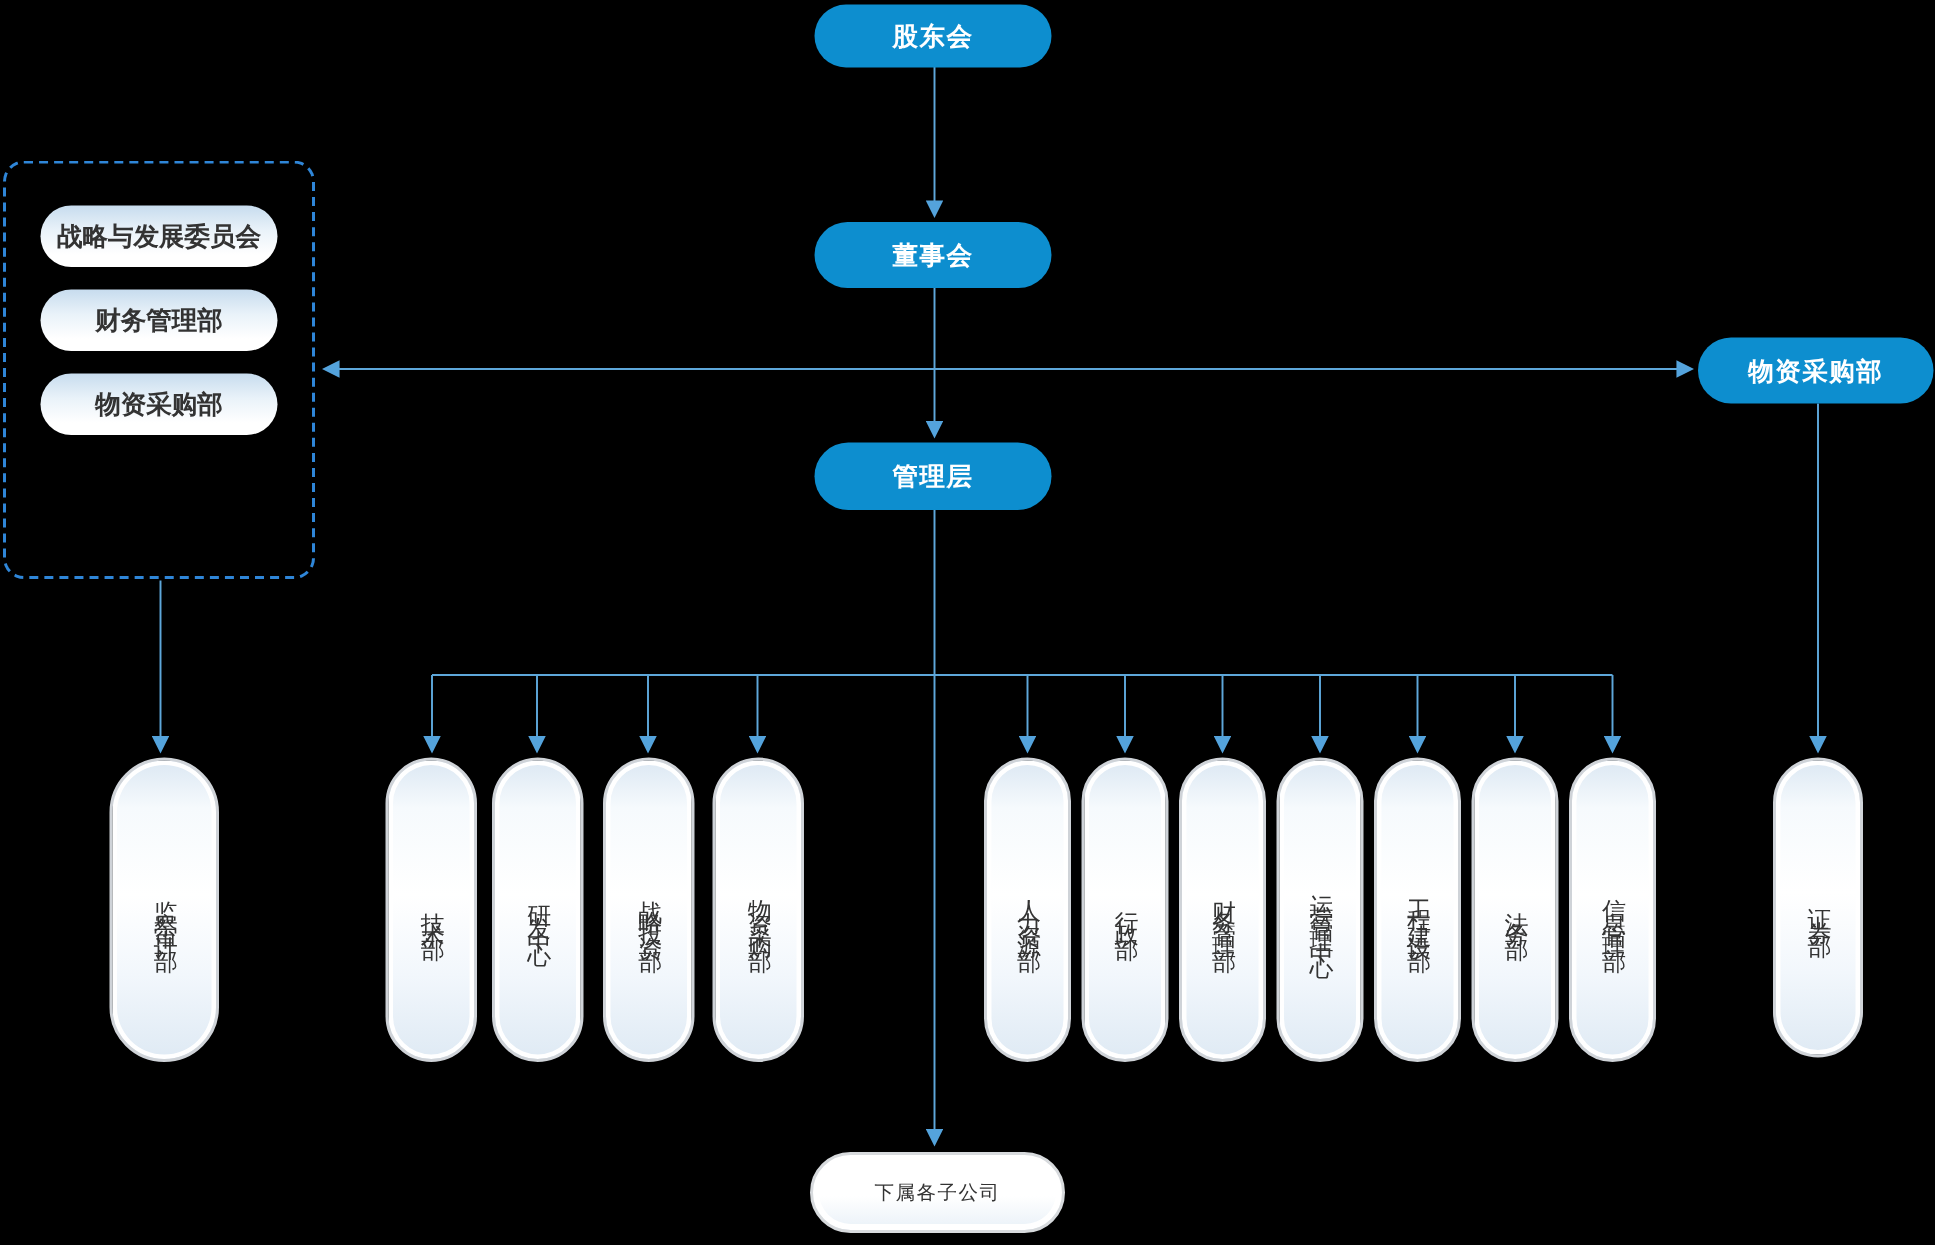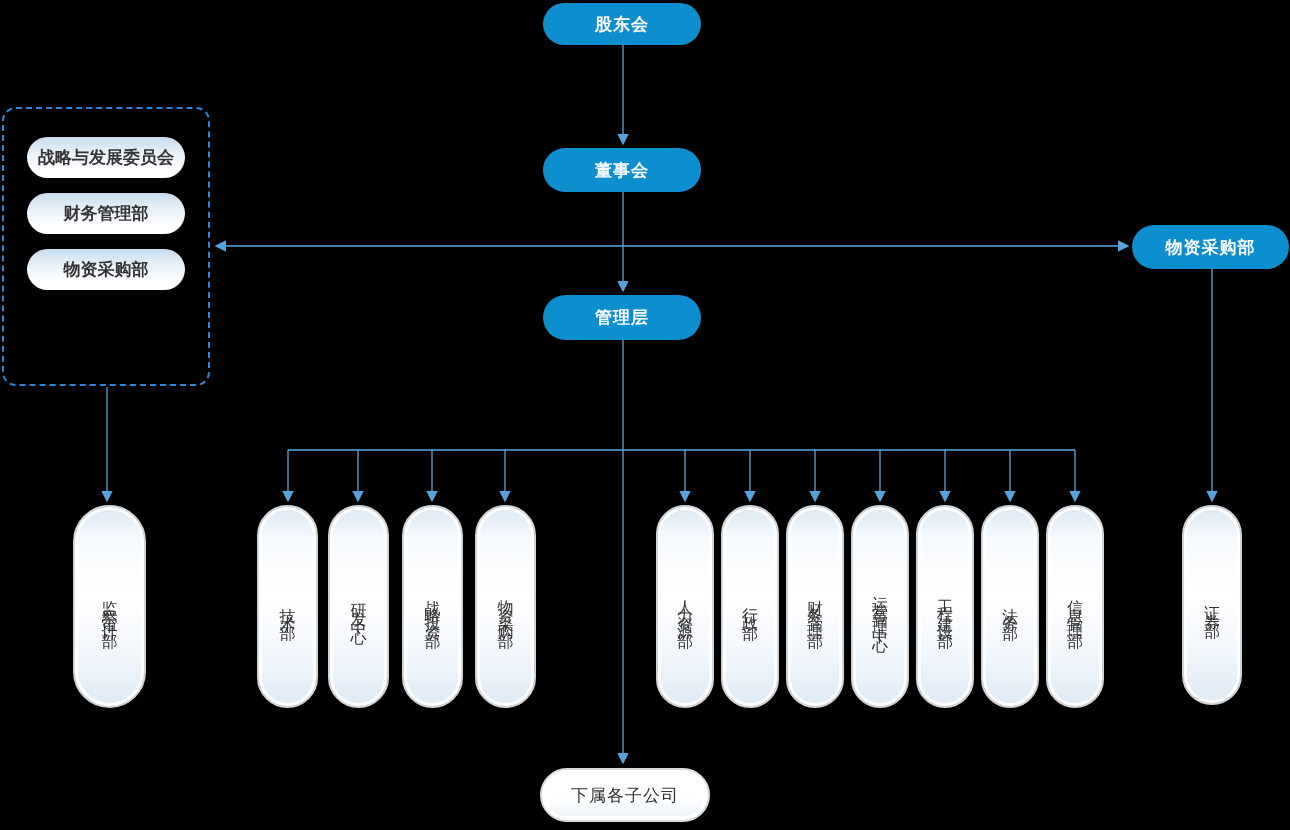--- a/index.html
+++ b/index.html
@@ -68,21 +68,21 @@
   
   .subsid {
     position: absolute;
     left: 540px; top: 768px; width: 170px; height: 54px;
     border-radius: 27px;
     border: 2px solid #d7dadd;
     box-sizing: border-box;
     box-shadow: inset 0 0 0 4px #ffffff;
     background: linear-gradient(180deg, #ffffff 0%, #ffffff 55%, #e9f1f8 100%);
     display: flex; align-items: center; justify-content: center;
-    font-size: 17px; color: #333333;
+    font-size: 13px; color: #333333;
     letter-spacing: 1px;
   }
   
   .n-shareholders { left: 543px; top: 3px;   width: 158px; height: 42px; }
   .n-board        { left: 543px; top: 148px; width: 158px; height: 44px; text-align: center; }
   .n-management   { left: 543px; top: 295px; width: 158px; height: 45px; text-align: right; }
   .n-secretary    { left: 1132px; top: 225px; width: 157px; height: 44px; }
   .d-supervision { left: 73px;   width: 73px; }
   .d-tech        { left: 257px;  width: 61px; }
   .d-rd          { left: 328px;  width: 61px; }

